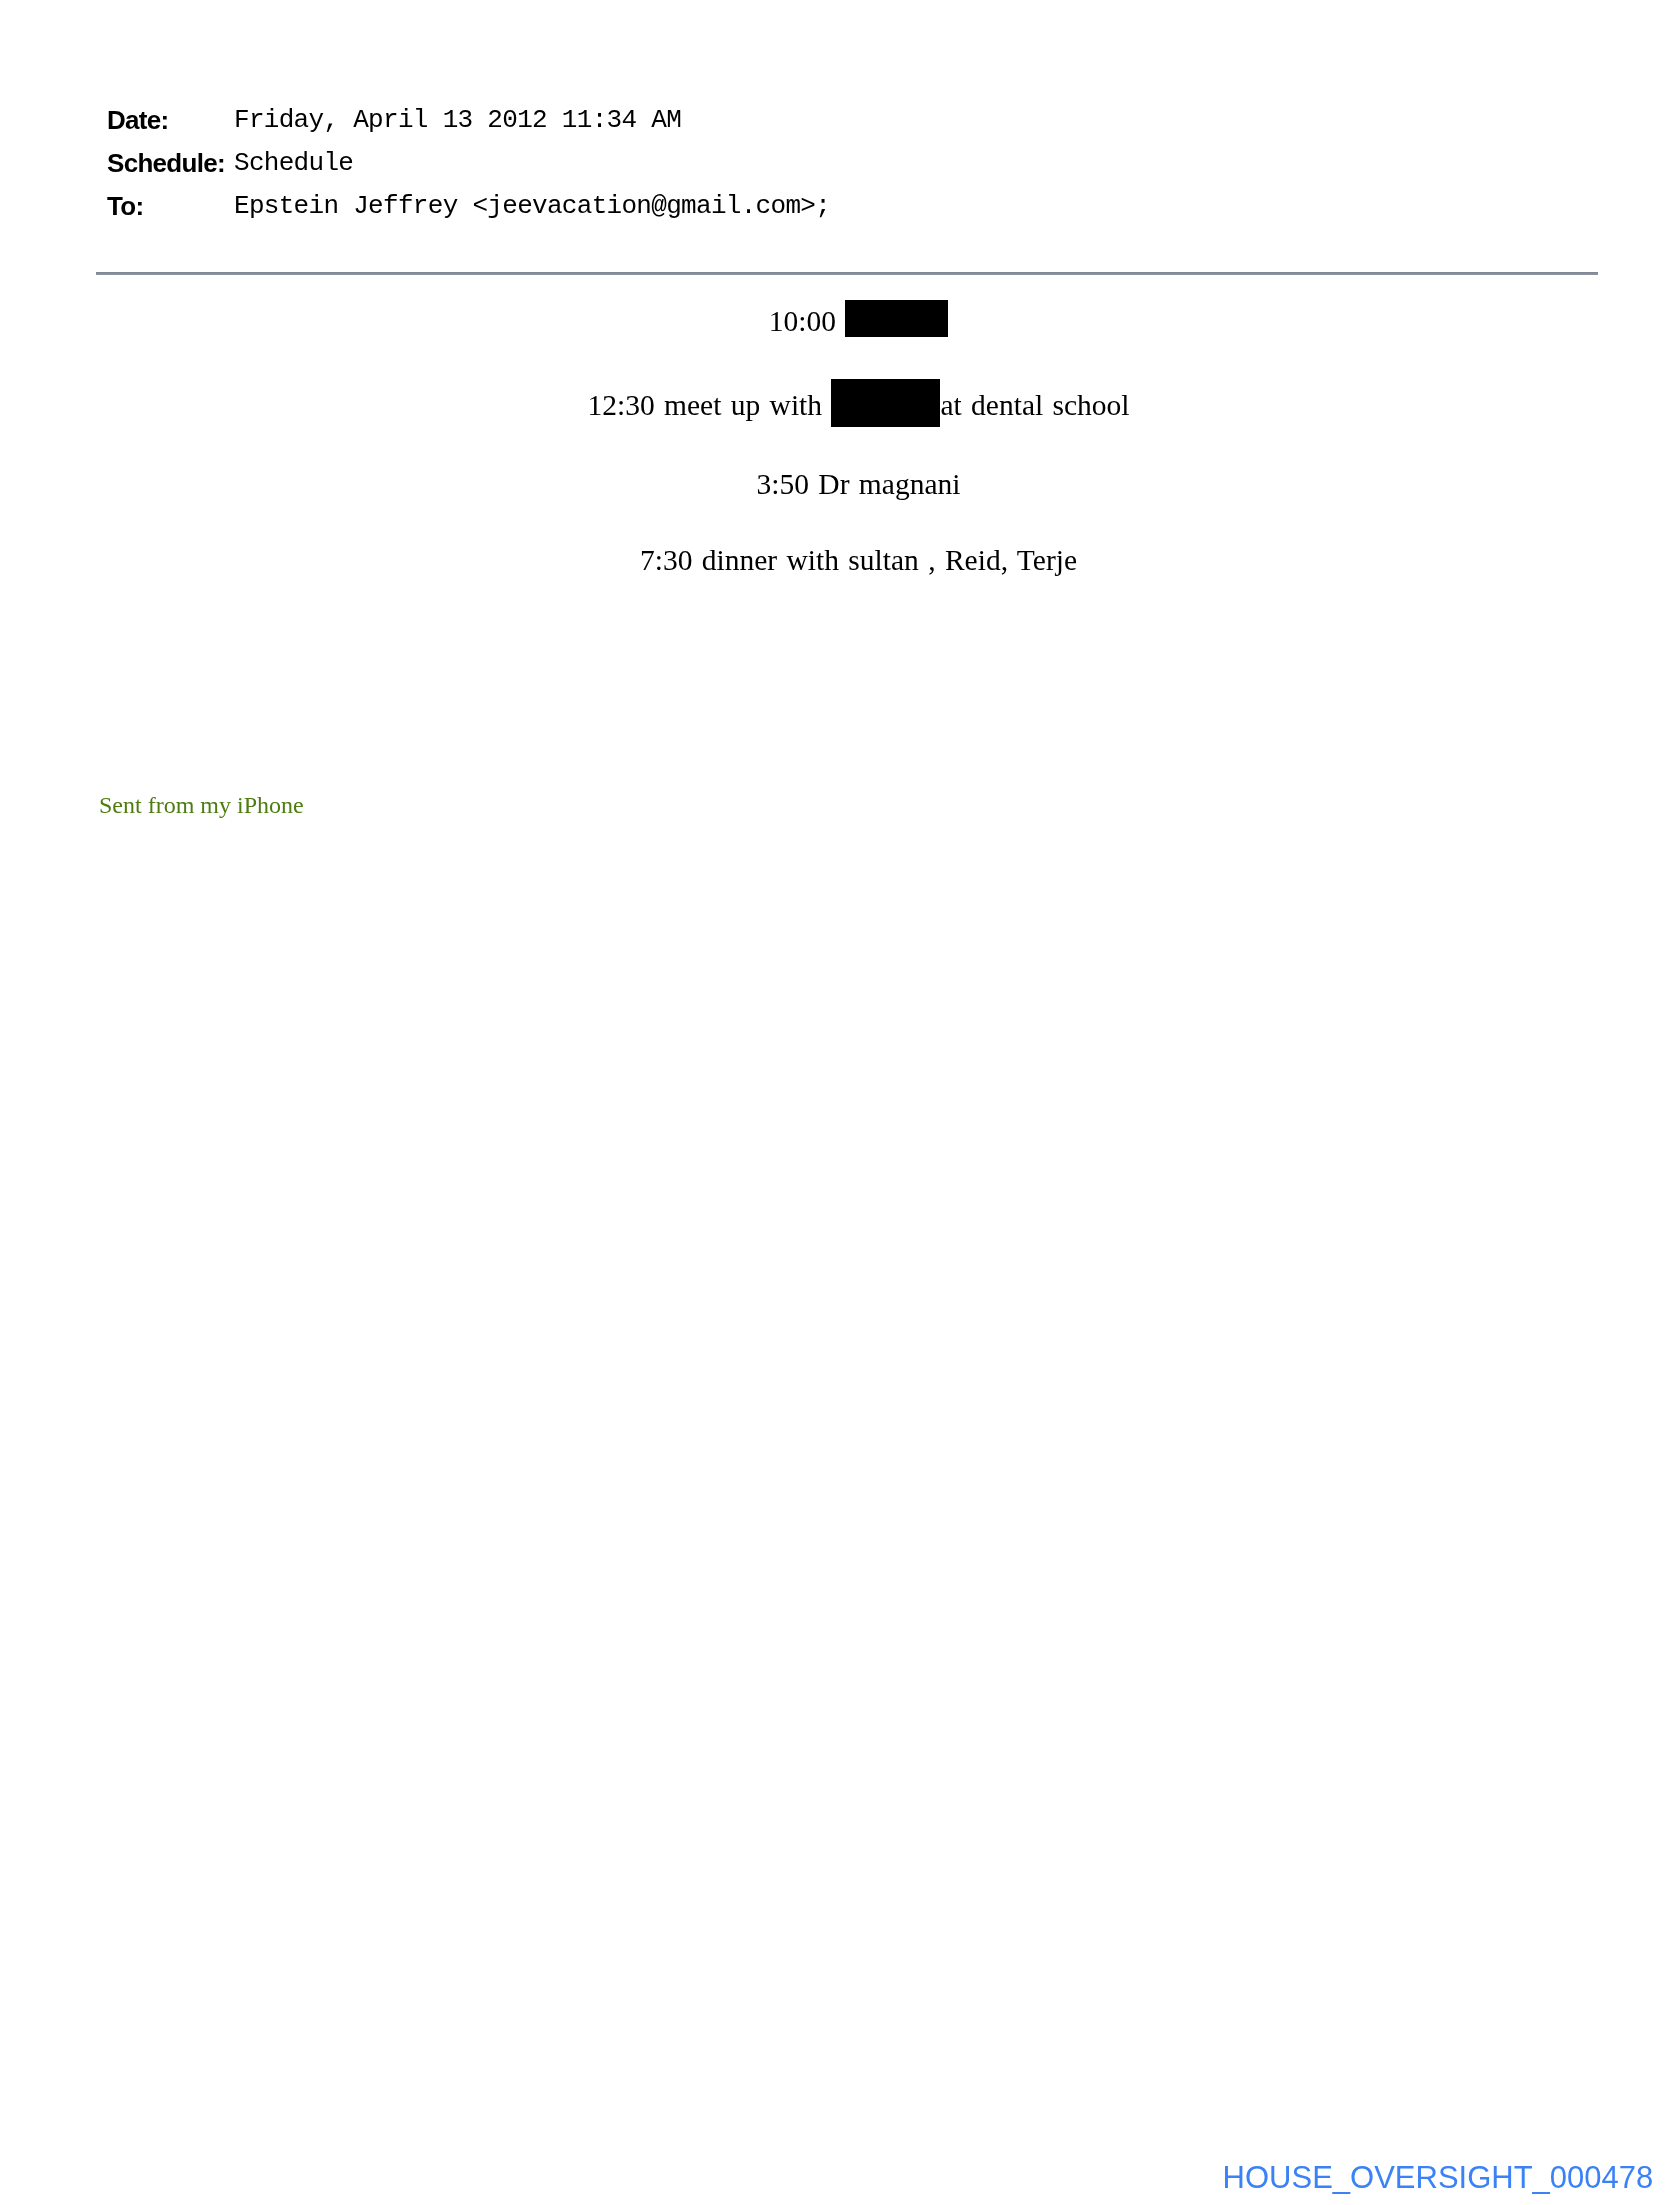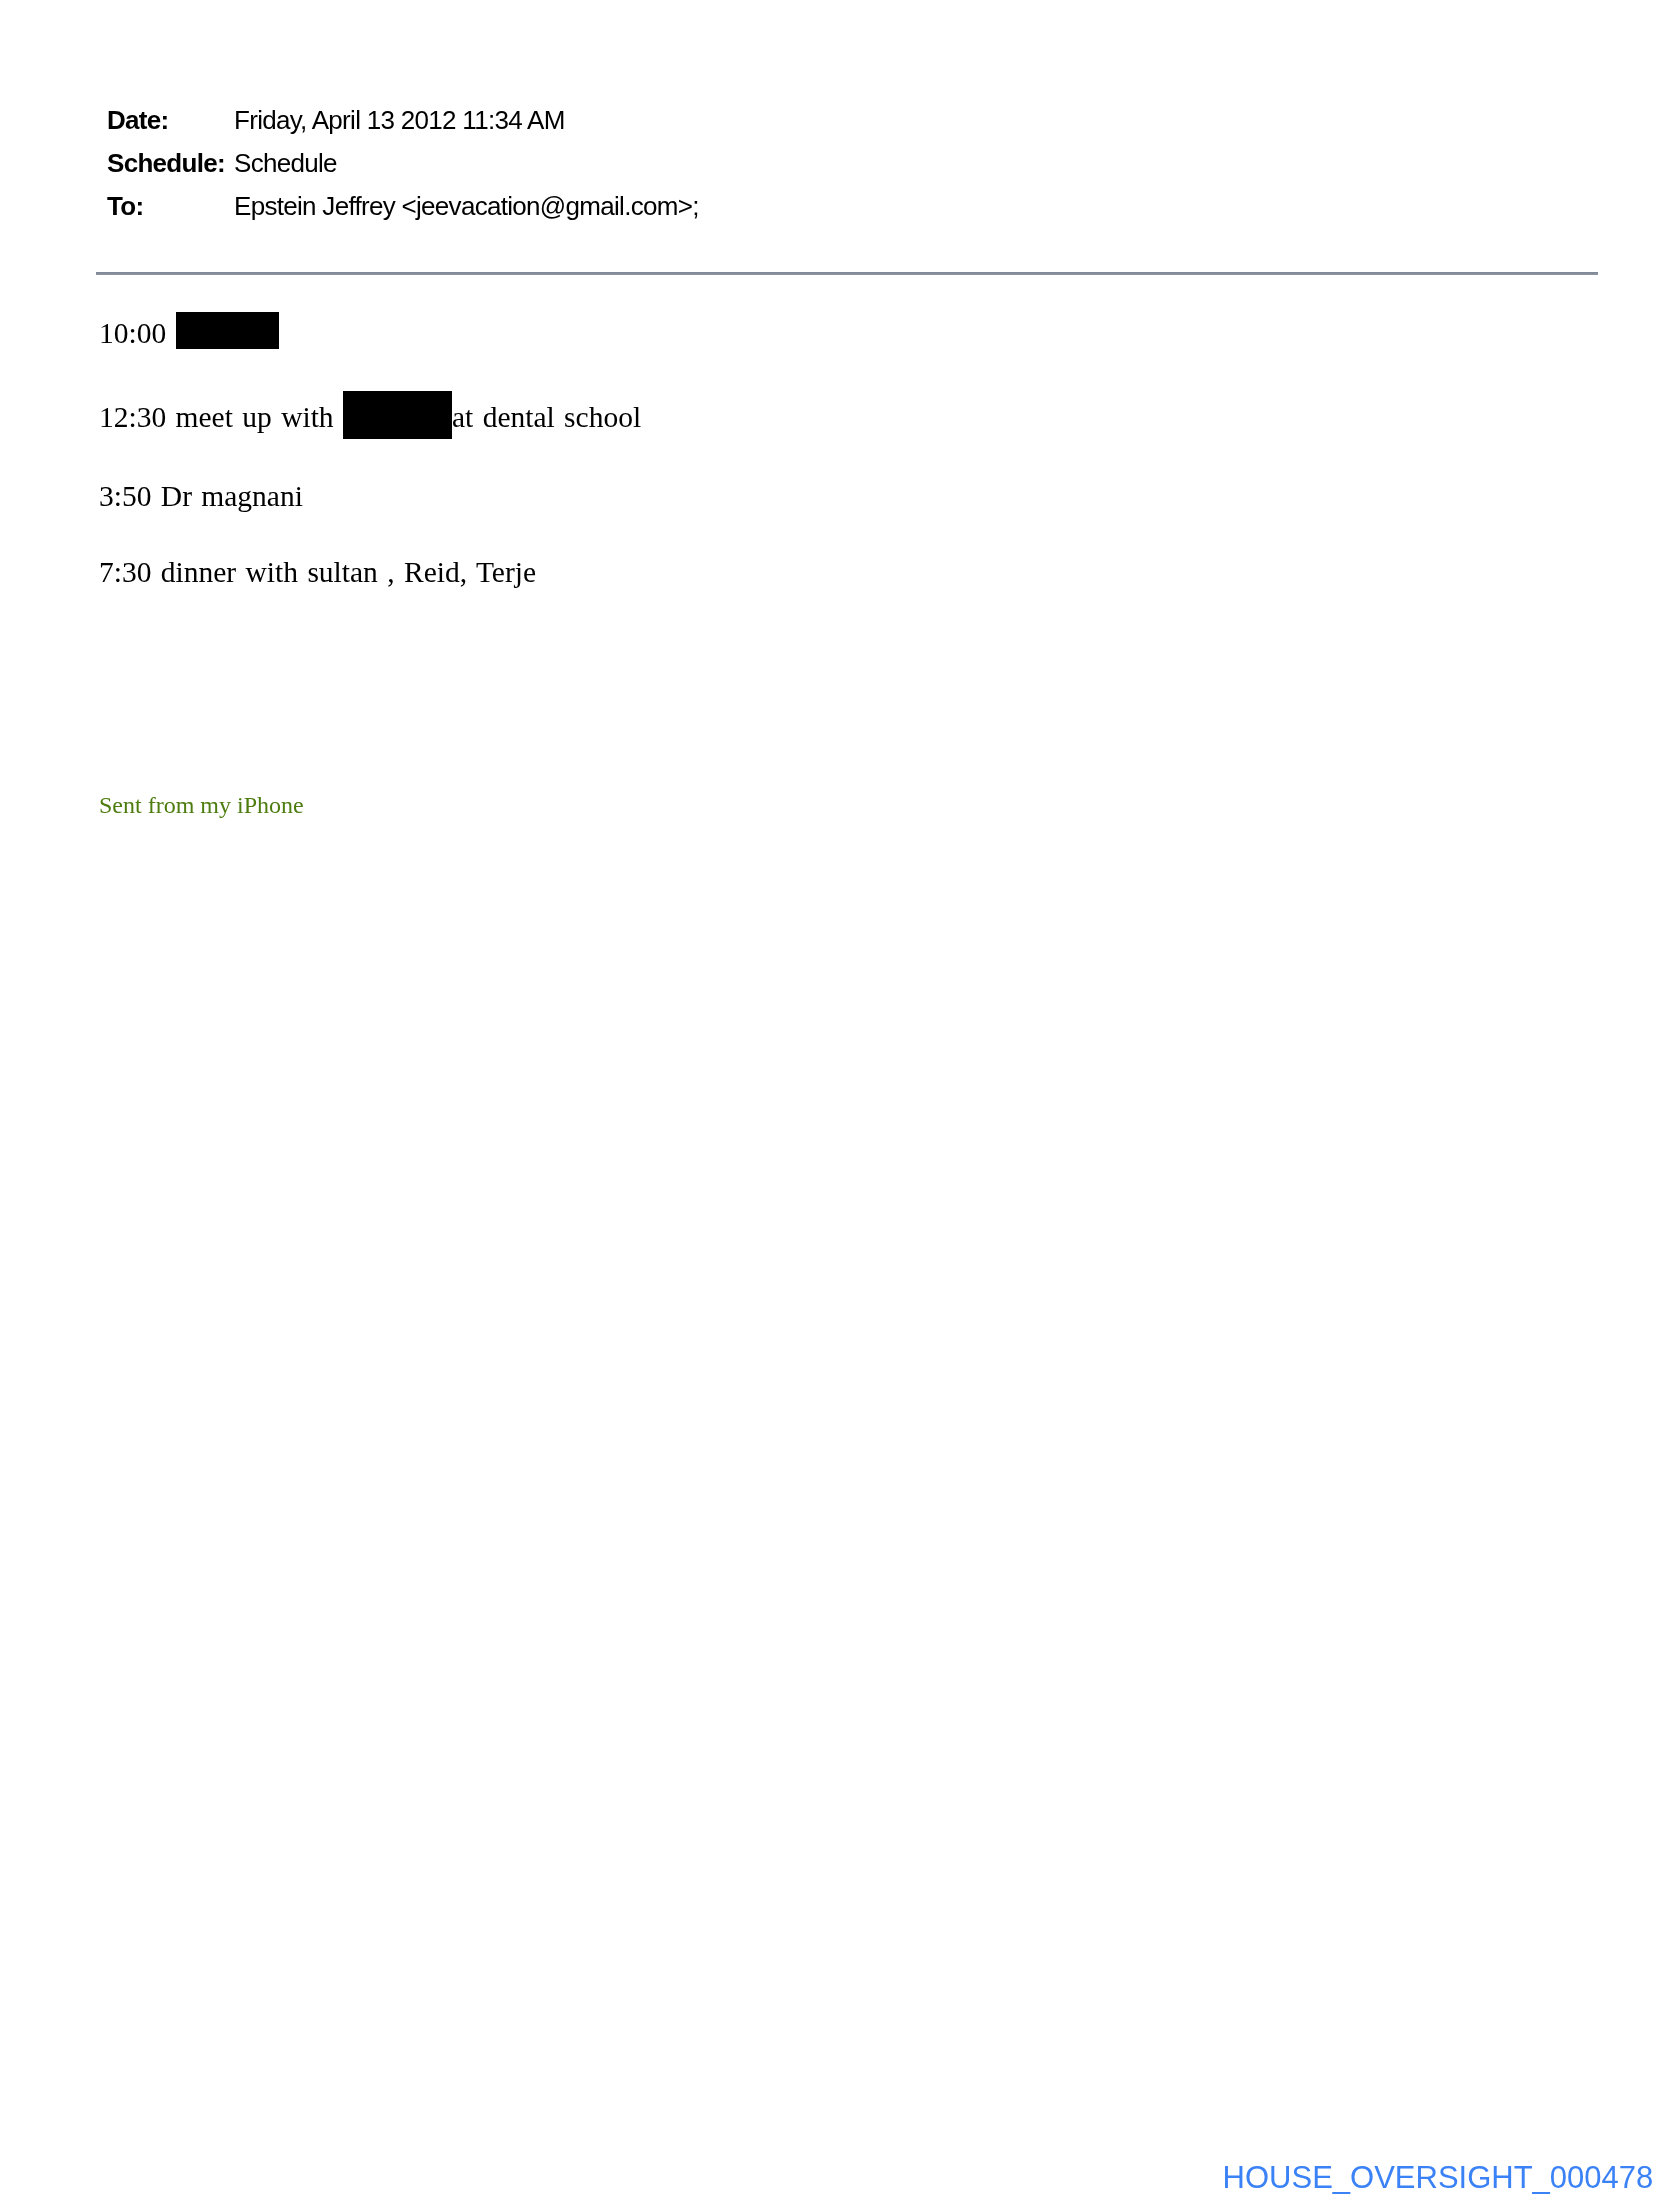--- a/index.html
+++ b/index.html
@@ -30,20 +30,21 @@
     height: 43px;
     align-items: flex-start;
   }
   .header .label {
     font-weight: bold;
     width: 127px;
     flex: 0 0 127px;
   }
   .header .value {
     white-space: pre;
+    font-family: Liberation Mono, monospace;
   }
   
   .divider {
     position: absolute;
     left: 96px;
     top: 272px;
     width: 1502px;
     height: 3.3px;
     background: linear-gradient(#7e8694, #a8aebc);
   }
@@ -52,24 +53,25 @@
     position: absolute;
     left: 99px;
     top: 300px;
     width: 1519px;
     font-family: "Liberation Serif", "DejaVu Serif", serif;
     font-size: 29.5px;
     color: #000000;
     word-spacing: 2px;
   }
   .body-text p.line {
-    margin: 12px 0 39px 0;
+    margin: 0 0 39px 0;
     line-height: 37px;
     min-height: 37px;
     white-space: pre-wrap;
+    text-align: center;
   }
   .redaction {
     display: inline-block;
     background: #000000;
   }
   .signature {
     position: absolute;
     left: 99px;
     top: 787px;
     margin: 0;

